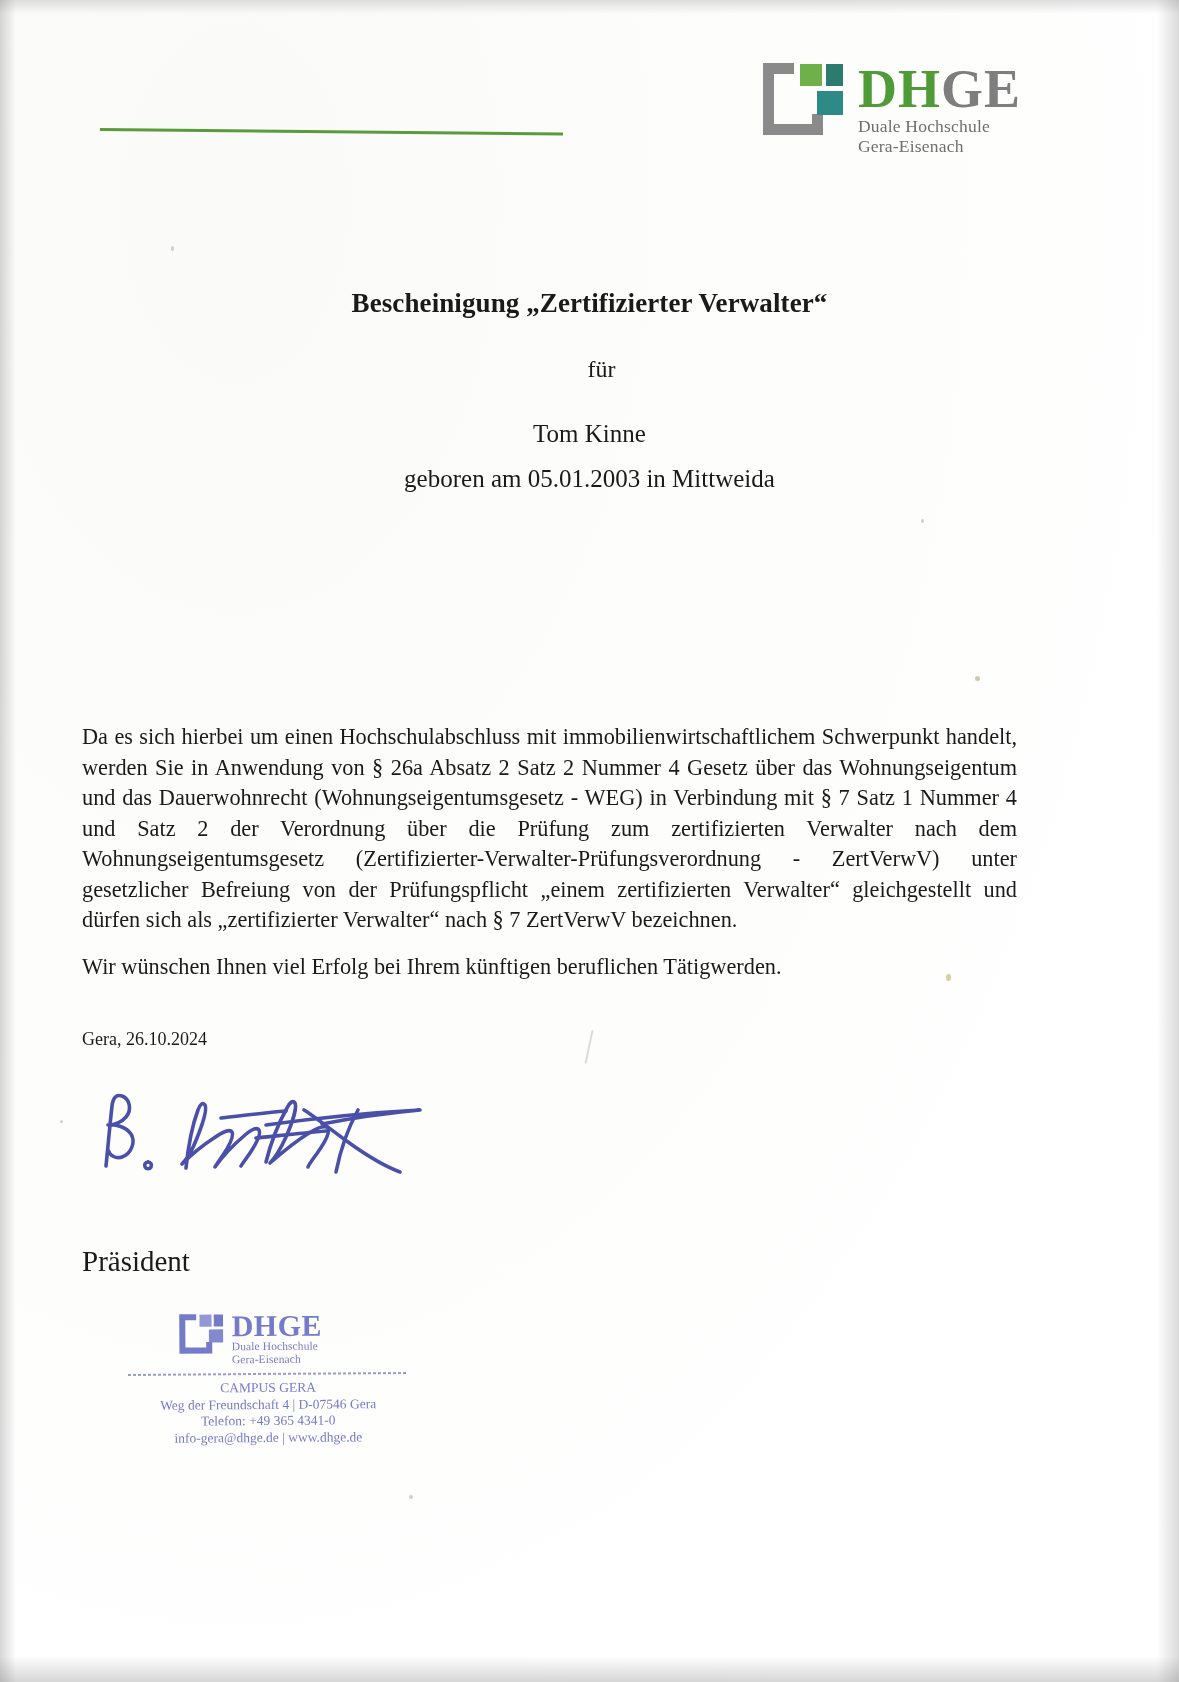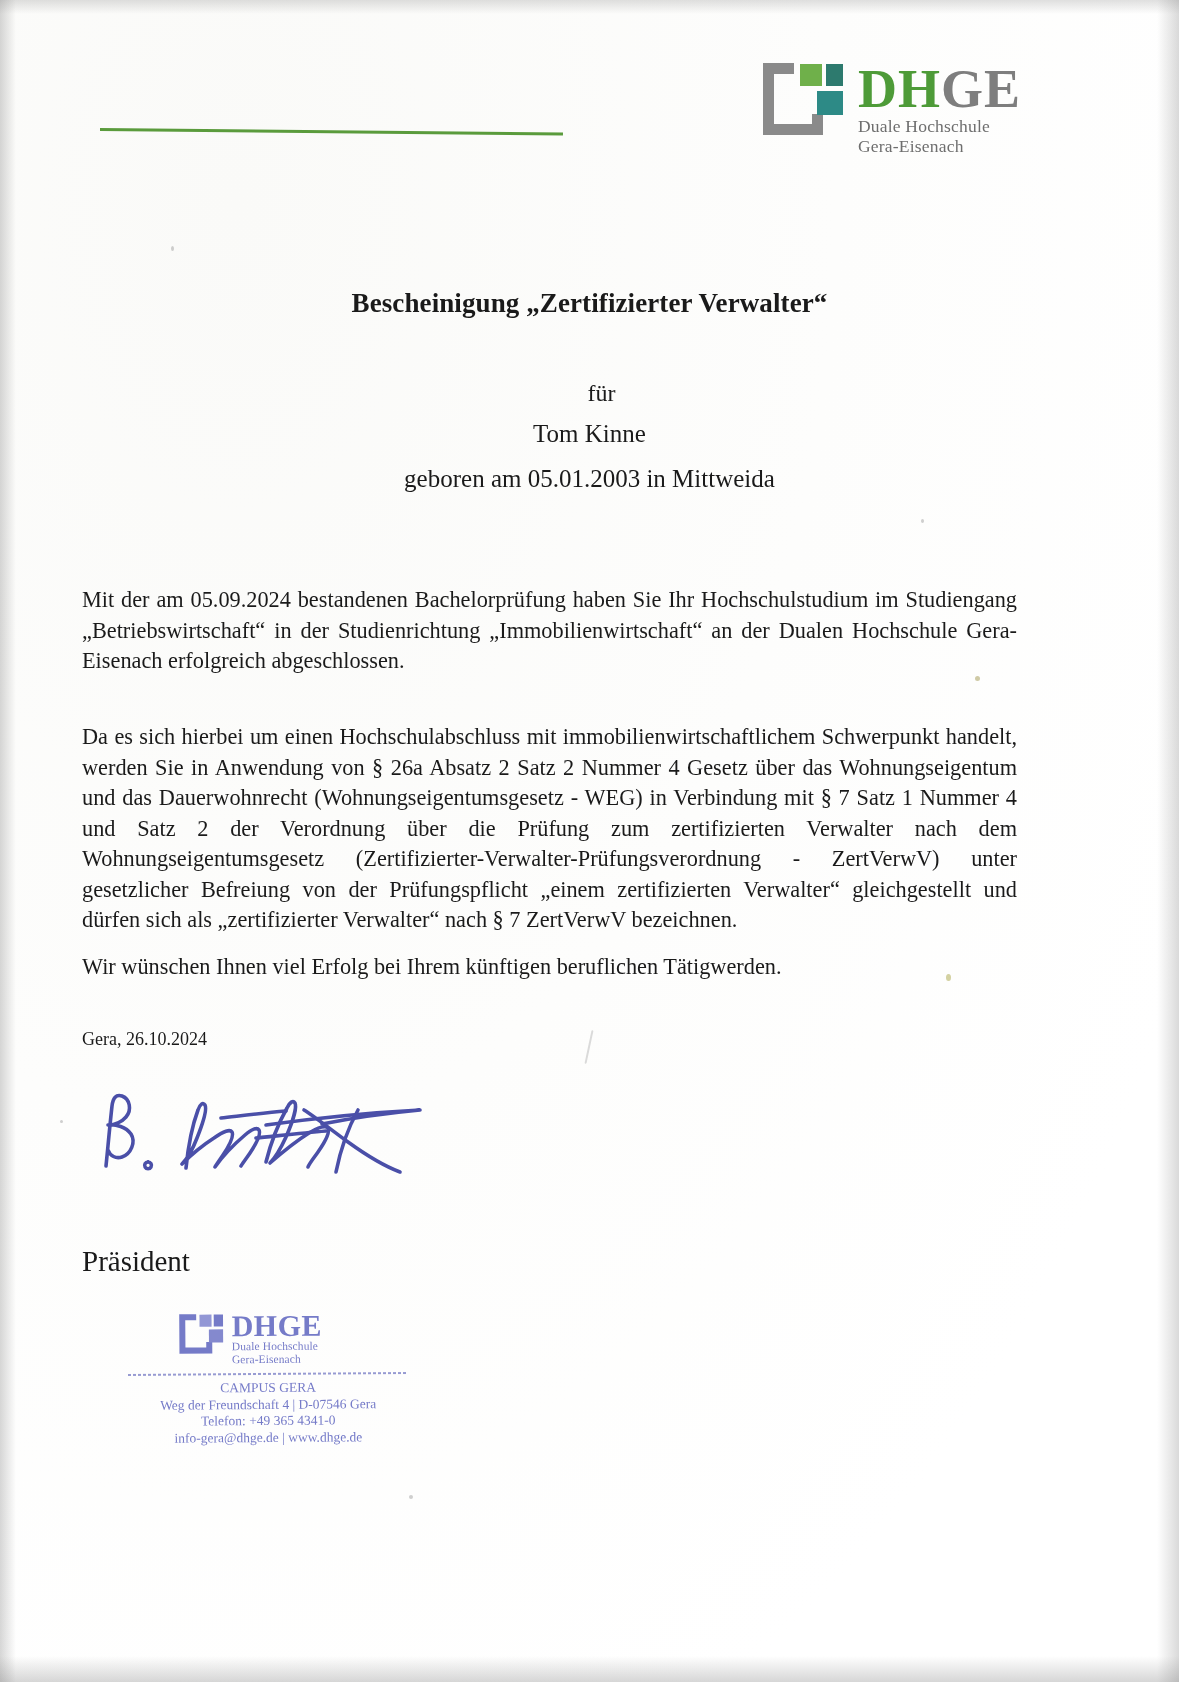--- a/index.html
+++ b/index.html
@@ -96,21 +96,21 @@
     font-size: 27px;
     font-weight: bold;
     letter-spacing: .1px;
   }
   .centered-line {
     position: absolute;
     left: 0; right: 0;
     text-align: center;
     font-size: 24px;
   }
-  .line-fuer  { top: 380px; padding-left: 24px; }
+  .line-fuer  { top: 356px; padding-left: 24px; }
   .line-name  { top: 420px; font-size: 25px; }
   .line-birth { top: 465px; font-size: 25px; }
 
   .para {
     position: absolute;
     left: 82px;
     width: 935px;
     font-size: 22.3px;
     line-height: 30.5px;
     text-align: justify;
@@ -223,21 +223,20 @@
       <div class="logo-sub">Gera-Eisenach</div>
     </div>
   </div>
 
   <div class="doc-title">Bescheinigung „Zertifizierter Verwalter“</div>
 
   <div class="centered-line line-fuer">für</div>
   <div class="centered-line line-name">Tom Kinne</div>
   <div class="centered-line line-birth">geboren am 05.01.2003 in Mittweida</div>
 
-  <div class="para para-1">Mit der am 05.09.2024 bestandenen Bachelorprüfung haben Sie Ihr Hochschulstudium im Studiengang „Betriebswirtschaft“ in der Studienrichtung „Immobilienwirtschaft“ an der Dualen Hochschule Gera-Eisenach erfolgreich abgeschlossen.</div>
   <div class="para para-2">Da es sich hierbei um einen Hochschulabschluss mit immobilienwirtschaftlichem Schwerpunkt handelt, werden Sie in Anwendung von § 26a Absatz 2 Satz 2 Nummer 4 Gesetz über das Wohnungseigentum und das Dauerwohnrecht (Wohnungseigentumsgesetz - WEG) in Verbindung mit § 7 Satz 1 Nummer 4 und Satz 2 der Verordnung über die Prüfung zum zertifizierten Verwalter nach dem Wohnungseigentumsgesetz (Zertifizierter-Verwalter-Prüfungsverordnung - ZertVerwV) unter gesetzlicher Befreiung von der Prüfungspflicht „einem zertifizierten Verwalter“ gleichgestellt und dürfen sich als „zertifizierter Verwalter“ nach § 7 ZertVerwV bezeichnen.</div>
   <div class="para para-3">Wir wünschen Ihnen viel Erfolg bei Ihrem künftigen beruflichen Tätigwerden.</div>
 
   <div class="date-line">Gera, 26.10.2024</div>
 
   <div class="signature">
     <svg width="340" height="105" viewBox="0 0 340 105" aria-hidden="true">
       <g fill="none" stroke="#4a4fa8" stroke-width="3.6" stroke-linecap="round" stroke-linejoin="round">
         <path d="M16 86 C18 66 20 44 22 26 C23 18 26 14 32 16 C40 19 42 30 36 37 C31 43 23 45 18 45 C26 44 36 47 41 54 C46 62 41 74 32 77 C26 79 20 76 18 70"></path>
         <path d="M58 82 a3.4 3.4 0 1 0 .1 0"></path>

